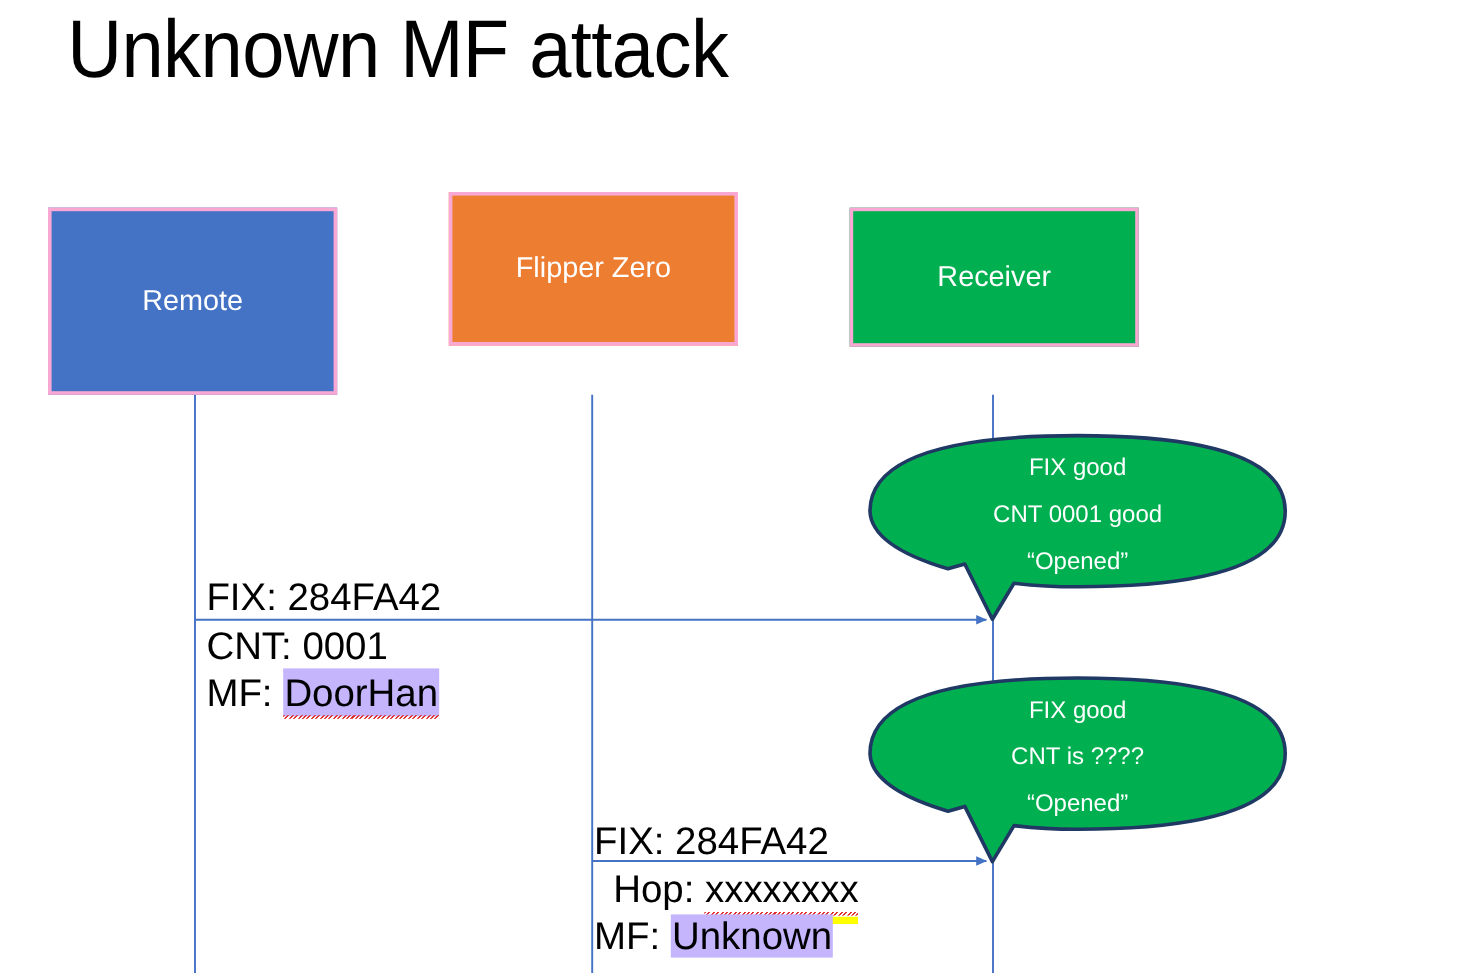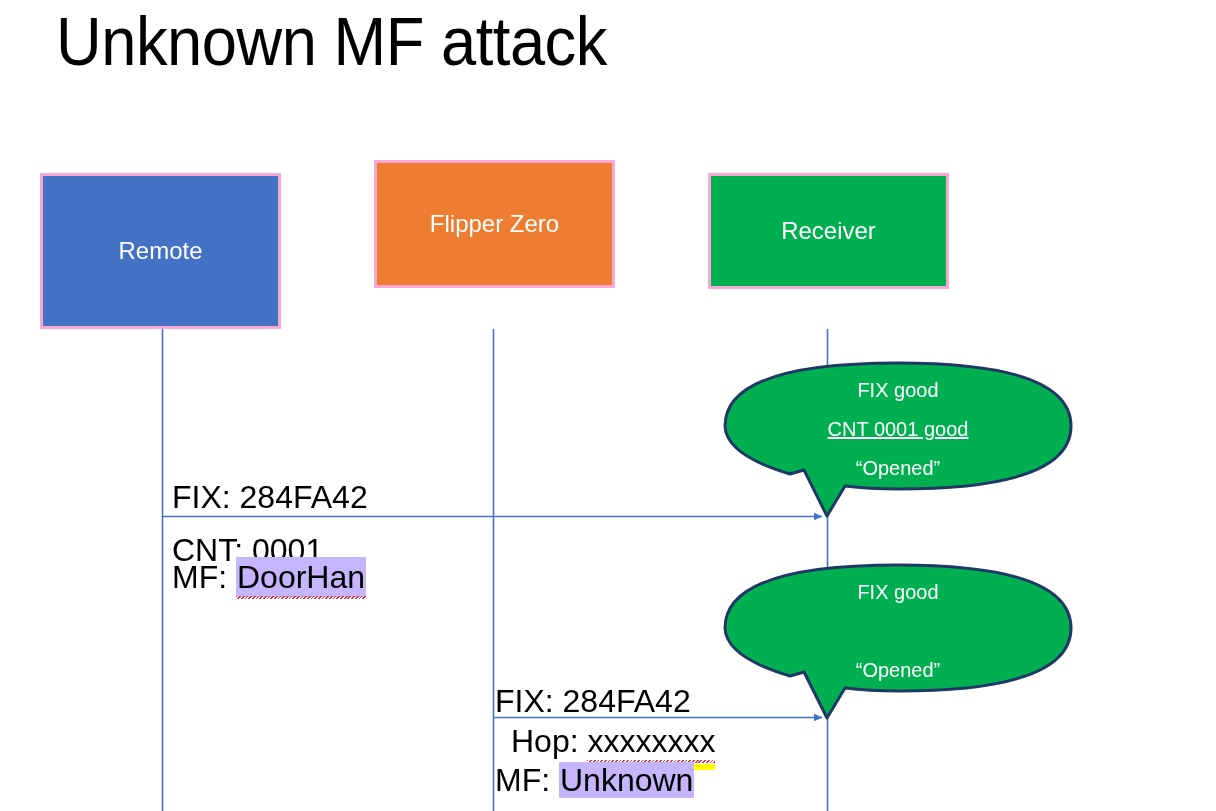--- a/index.html
+++ b/index.html
@@ -59,21 +59,21 @@
 
   
   .msg-text {
     position: absolute;
     font-size: 32px;
     line-height: 40px;
     color: #000000;
     white-space: nowrap;
   }
   #msg1-line1 { left: 172px; top: 477px; }
-  #msg1-line2 { left: 172px; top: 518px; margin-top: 12px; }
+  #msg1-line2 { left: 172px; top: 518px; }
   #msg1-line3 { left: 172px; top: 557px; }
 
   #msg2-line1 { left: 495px; top: 681px; }
   #msg2-line2 { left: 511px; top: 721px; }
   #msg2-line3 { left: 495px; top: 760px; }
 
   .hl {
     background: #c4b5fd;
     padding: 0 1px;
   }
@@ -190,20 +190,21 @@
 <div class="msg-text" id="msg1-line3"><span>MF: </span><span class="hl squiggle">DoorHan</span></div>
 
 <div class="msg-text" id="msg2-line1">FIX: 284FA42</div>
 
 <div class="msg-text" id="msg2-line2"><span>Hop: </span><span class="squiggle underline-yellow">xxxxxxxx</span></div>
 
 <div class="msg-text" id="msg2-line3"><span>MF: </span><span class="hl">Unknown</span></div>
 
 <div class="balloon" id="balloon-1">
   <div class="balloon-text" style="top:13px;">FIX good</div>
-  <div class="balloon-text" style="top:52px;text-decoration:underline;">CNT 0001 good</div>
+  <div class="balloon-text" style="top:52px;">CNT 0001 good</div>
   <div class="balloon-text" style="top:91px;">“Opened”</div>
 </div>
 
 <div class="balloon" id="balloon-2">
   <div class="balloon-text" style="top:13px;">FIX good</div>
+  <div class="balloon-text" style="top:52px;">CNT is ????</div>
   <div class="balloon-text" style="top:91px;">“Opened”</div>
 </div>
 
 </body></html>

